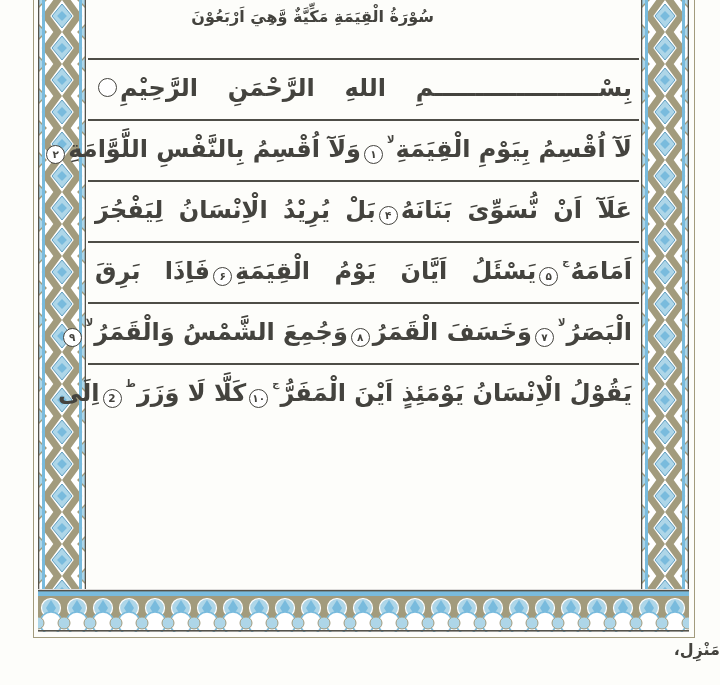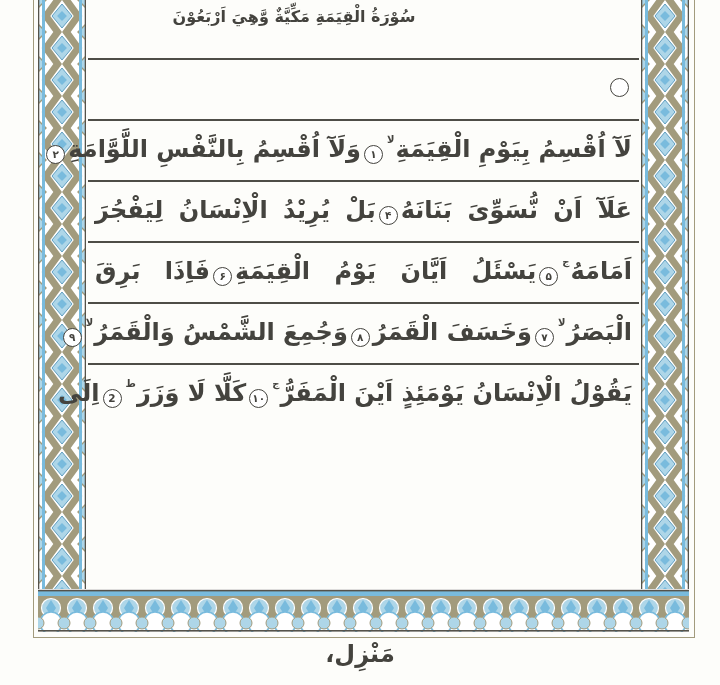--- a/index.html
+++ b/index.html
@@ -23,21 +23,21 @@
   .strip-bottom{left:38px;top:589px;}
 
   
   .text-area{
     position:absolute;left:88px;top:0;width:551px;height:589px;
     color:var(--ink,#454440);
   }
   .header-row{position:relative;height:58px;}
   .surah-title{
     position:absolute;left:66px;top:4px;width:280px;
-    text-align:center;font-weight:bold;font-size:16px;line-height:25px;
+    text-align:right;font-weight:bold;font-size:16px;line-height:25px;
     direction:rtl;
   }
   .lines-box{position:absolute;left:0;top:58px;width:551px;}
   .row{
     height:59px;line-height:56px;
     border-top:2px solid var(--rule,#4e4d47);
     direction:rtl;
     text-align:justify;
     -moz-text-align-last:justify;
     text-align-last:justify;
@@ -53,22 +53,22 @@
     border-radius:50%;background:var(--bg,#ffffff);
     font-size:10.5px;line-height:17px;font-weight:bold;
     vertical-align:-1px;margin:0 3px;
   }
   .row .mark{
     display:inline-block;font-size:10px;font-weight:bold;
     vertical-align:14px;line-height:10px;margin:9px 1px;
   }
   .footer-label{
     position:absolute;left:0;top:640px;width:720px;
-    text-align:center;direction:rtl;
-    font-size:24px;font-weight:bold;color:var(--ink,#454440);
+    text-align:right;direction:rtl;
+    font-size:16px;font-weight:bold;color:var(--ink,#454440);
   }
 </style>
 </head>
 <body>
 
 <div class="sheet">
 
   <svg width="0" height="0" style="position:absolute" aria-hidden="true">
     <defs>
       <pattern id="vtile" width="48" height="32" patternUnits="userSpaceOnUse">
@@ -114,21 +114,21 @@
     <rect x="0" y="41" width="651" height="1.6" style="fill:var(--frame_line)"></rect>
   </svg>
 
   <div class="text-area">
     <div class="header-row">
       <div class="surah-title">
         <div>سُوْرَةُ الْقِيَمَةِ مَكِّيَّةٌ وَّهِيَ اَرْبَعُوْنَ</div>
       </div>
     </div>
     <div class="lines-box">
-        <div class="row"><span class="num"></span></div>
+        <div class="row"><span class="txt">بِسْــــــــــــــــــــمِ اللهِ الرَّحْمَنِ الرَّحِيْمِ</span><span class="num"></span></div>
         <div class="row"><span class="txt">لَآ اُقْسِمُ بِيَوْمِ الْقِيَمَةِ</span><span class="mark">لا</span><span class="num">۱</span><span class="txt">وَلَآ اُقْسِمُ بِالنَّفْسِ اللَّوَّامَةِ</span><span class="num">۲</span></div>
         <div class="row"><span class="txt">عَلَآ اَنْ نُّسَوِّىَ بَنَانَهُ</span><span class="num">۴</span><span class="txt">بَلْ يُرِيْدُ الْاِنْسَانُ لِيَفْجُرَ</span></div>
         <div class="row"><span class="txt">اَمَامَهُ</span><span class="mark">ج</span><span class="num">۵</span><span class="txt">يَسْئَلُ اَيَّانَ يَوْمُ الْقِيَمَةِ</span><span class="num">۶</span><span class="txt">فَاِذَا بَرِقَ</span></div>
         <div class="row"><span class="txt">الْبَصَرُ</span><span class="mark">لا</span><span class="num">۷</span><span class="txt">وَخَسَفَ الْقَمَرُ</span><span class="num">۸</span><span class="txt">وَجُمِعَ الشَّمْسُ وَالْقَمَرُ</span><span class="mark">لا</span><span class="num">۹</span></div>
         <div class="row"><span class="txt">يَقُوْلُ الْاِنْسَانُ يَوْمَئِذٍ اَيْنَ الْمَفَرُّ</span><span class="mark">ج</span><span class="num">۱۰</span><span class="txt">كَلَّا لَا وَزَرَ</span><span class="mark">ط</span><span class="num">2</span><span class="txt">اِلَى</span></div>
       </div>
   </div>
 
   <div class="footer-label">مَنْزِل،</div>
 

